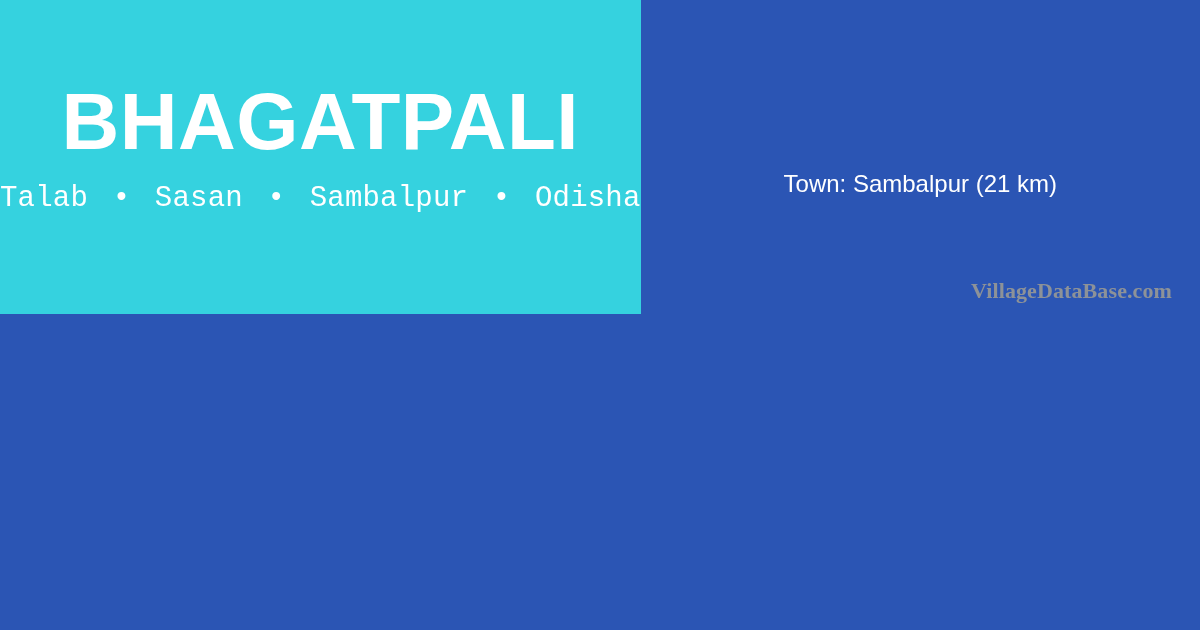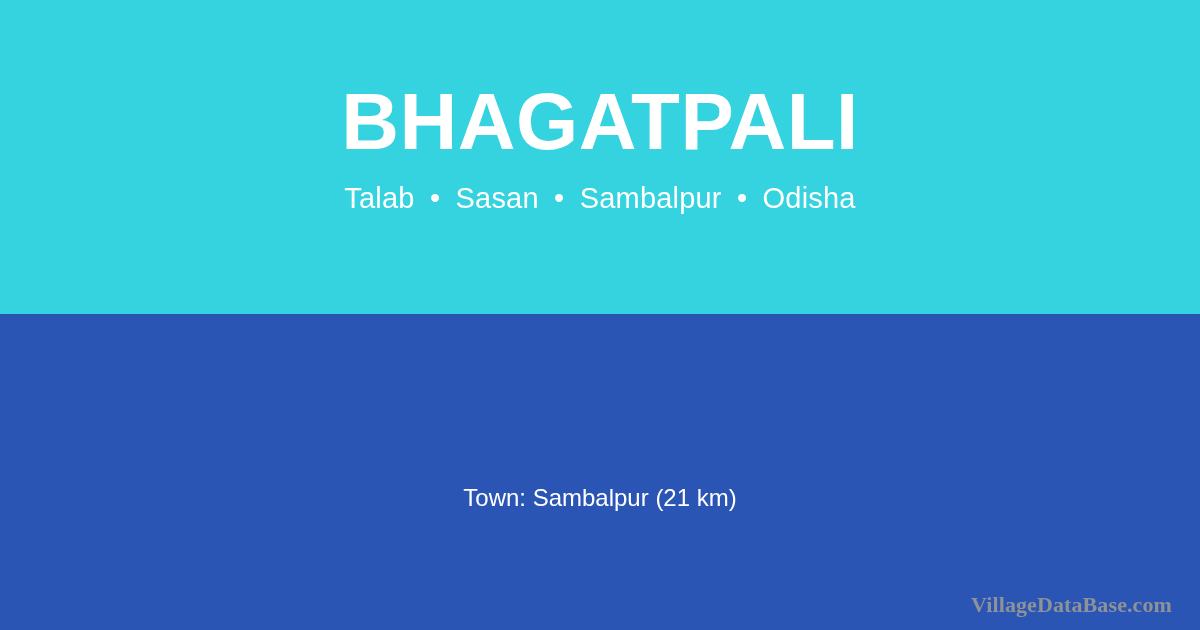--- a/index.html
+++ b/index.html
@@ -14,21 +14,21 @@
     overflow: hidden;
     font-family: "Liberation Sans", sans-serif;
     background: #2B55B4;
   }
 
   .card {
     position: relative;
     width: 1200px;
     height: 630px;
     display: flex;
-    flex-direction: column;
+    flex-direction: row;
   }
 
   
   .hero {
     position: relative;
     width: 100%;
     height: 314px;
     background: #35D2DF;
     box-sizing: border-box;
     display: flex;
@@ -46,21 +46,21 @@
     line-height: 1.0;
     letter-spacing: 0.5px;
     color: #FFFFFF;
     text-align: center;
     white-space: nowrap;
   }
 
   .village-subtitle {
     margin: 0;
     padding-top: 22px;
-    font-family: Liberation Sans, sans-serif;
+    font-family: Liberation Mono, monospace;
     font-size: 29px;
     font-weight: 400;
     line-height: 1.0;
     letter-spacing: 0.2px;
     color: #FFFFFF;
     text-align: center;
     white-space: nowrap;
   }
 
   .subtitle-sep {

